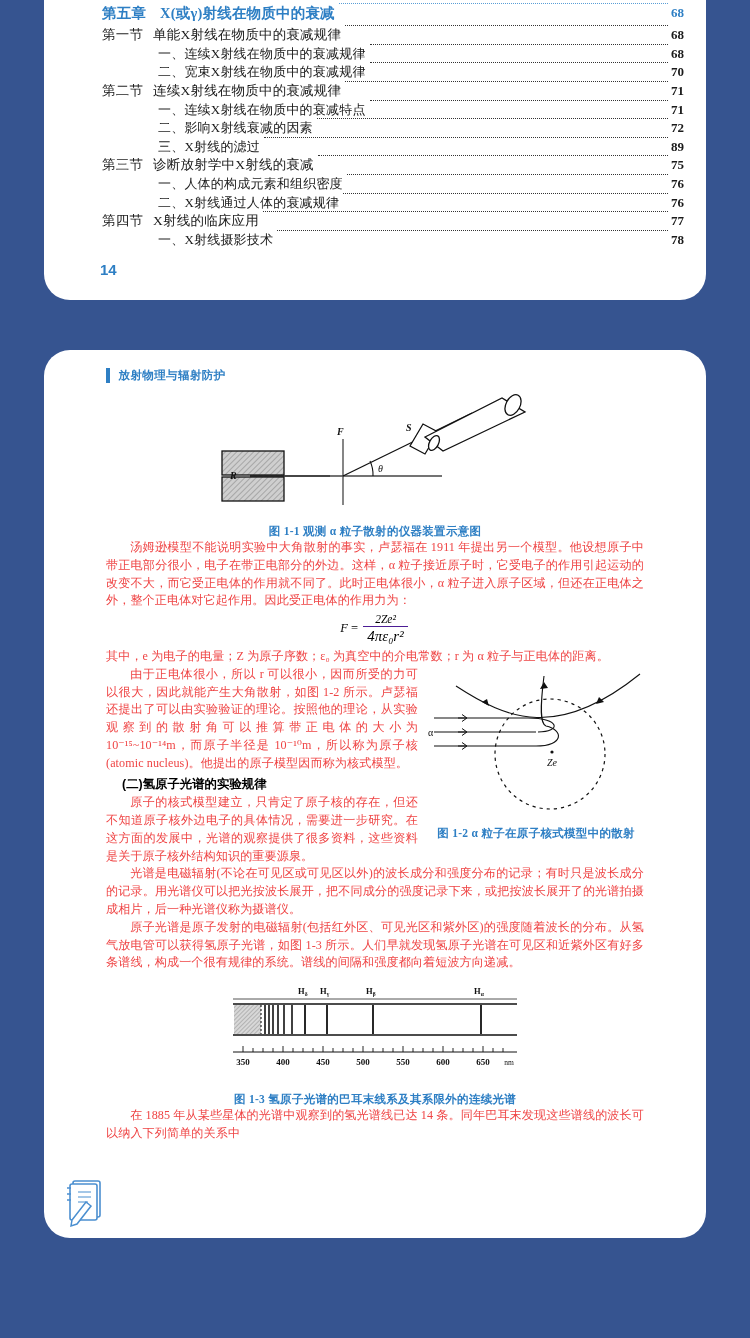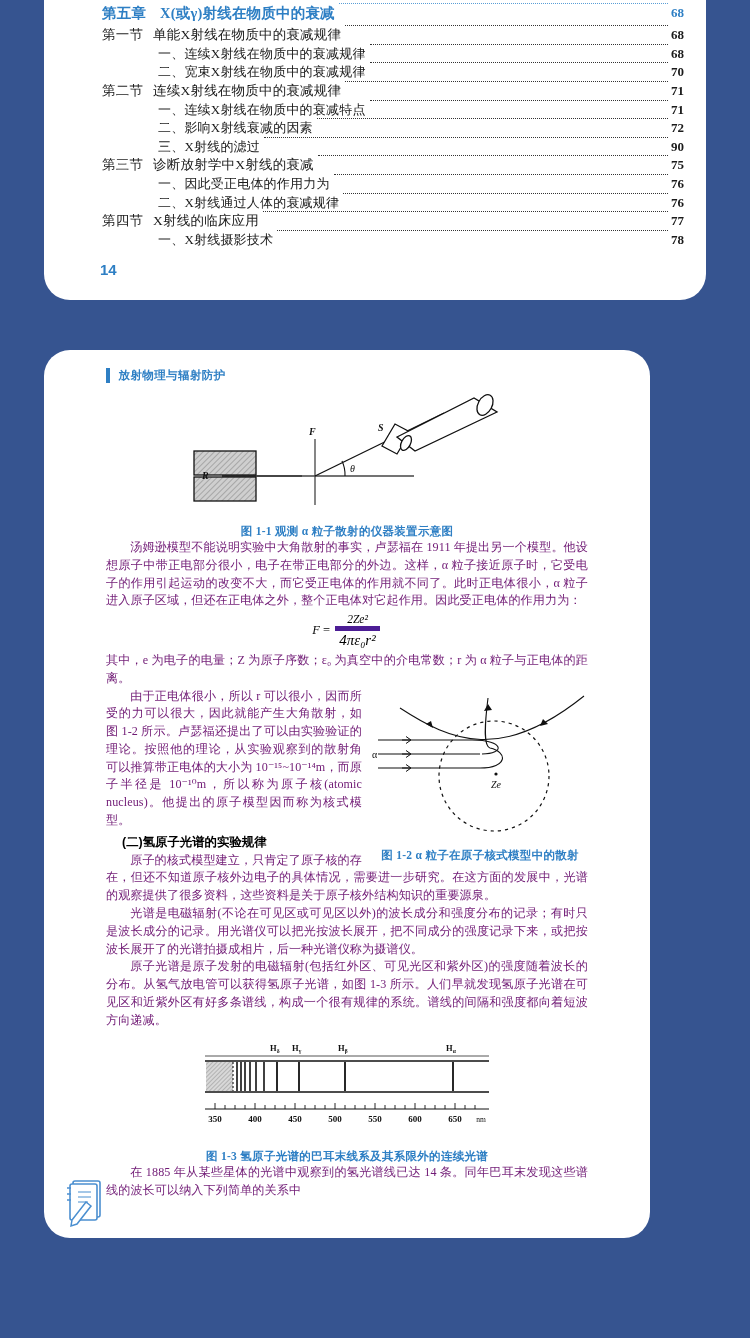--- a/index.html
+++ b/index.html
@@ -53,21 +53,21 @@
   .page-num {
     position: absolute; left: 56px; bottom: 22px;
     color: #2e7fc4; font-weight: 700; font-size: 15px;
     font-family: Liberation Sans, sans-serif;
   }
 
   
   .page-body {
     position: absolute;
     left: 44px; top: 350px;
-    width: 606px; height: 888px;
+    width: 662px; height: 888px;
     background: #ffffff;
     border-radius: 26px;
     overflow: hidden;
   }
   .running-head {
     margin: 18px 0 0 62px;
     display: flex; align-items: center; gap: 9px;
   }
   .running-head .bar { width: 3.5px; height: 15px; background: #2e7fc4; }
   .running-head .txt {
@@ -82,34 +82,34 @@
     color: #2e7fc4; font-weight: 700; font-size: 11.5px;
     font-family: Liberation Serif, serif;
     text-align: center; margin-top: 2px; letter-spacing: .3px;
   }
 
   p.body {
     font-size: 12.1px;
     line-height: 1.47;
     text-align: justify;
     margin: 0;
-    color: #701a75;
+    color: #ef4444;
     text-indent: 2em;
     letter-spacing: .1px;
   }
   p.body.noind { text-indent: 0; }
 
   .formula {
     text-align: center;
     margin: 3px 0 3px 0;
     font-family: "Liberation Serif", serif;
     font-size: 12.5px;
   }
   .frac { display: inline-block; vertical-align: middle; text-align: center; margin: 0 2px; }
-  .frac .num { display: block; border-bottom: 5px solid #4c1d95; padding: 0 4px 1px; font-size: 11.5px; font-family: Liberation Serif, serif; }
+  .frac .num { display: block; border-bottom: 1px solid #4c1d95; padding: 0 4px 1px; font-size: 11.5px; font-family: Liberation Serif, serif; }
   .frac .den { display: block; padding: 1px 4px 0; font-size: 15px; }
   .it { font-style: italic; }
 
   .sec-head {
     font-size: 12.4px; font-weight: 700; margin: 4px 0 1px 16px;
     font-family: "Liberation Sans", sans-serif; color: #000;
   }
 
   .float-right {
     float: right; width: 216px; margin: 2px 0 4px 10px;
@@ -159,30 +159,30 @@
           <span class="pg">71</span>
         </div>
         <div class="toc-row lvl-sub">
           <span class="ttl">二、影响X射线衰减的因素</span>
           <span class="dots"></span>
           <span class="pg">72</span>
         </div>
         <div class="toc-row lvl-sub">
           <span class="ttl">三、X射线的滤过</span>
           <span class="dots"></span>
-          <span class="pg">90</span>
+          <span class="pg">89</span>
         </div>
         <div class="toc-row lvl-section">
           <span class="lbl">第三节</span>
           <span class="ttl">诊断放射学中X射线的衰减</span>
           <span class="dots"></span>
           <span class="pg">75</span>
         </div>
         <div class="toc-row lvl-sub">
-          <span class="ttl">一、因此受正电体的作用力为</span>
+          <span class="ttl">一、人体的构成元素和组织密度</span>
           <span class="dots"></span>
           <span class="pg">76</span>
         </div>
         <div class="toc-row lvl-sub">
           <span class="ttl">二、X射线通过人体的衰减规律</span>
           <span class="dots"></span>
           <span class="pg">76</span>
         </div>
         <div class="toc-row lvl-section">
           <span class="lbl">第四节</span>

